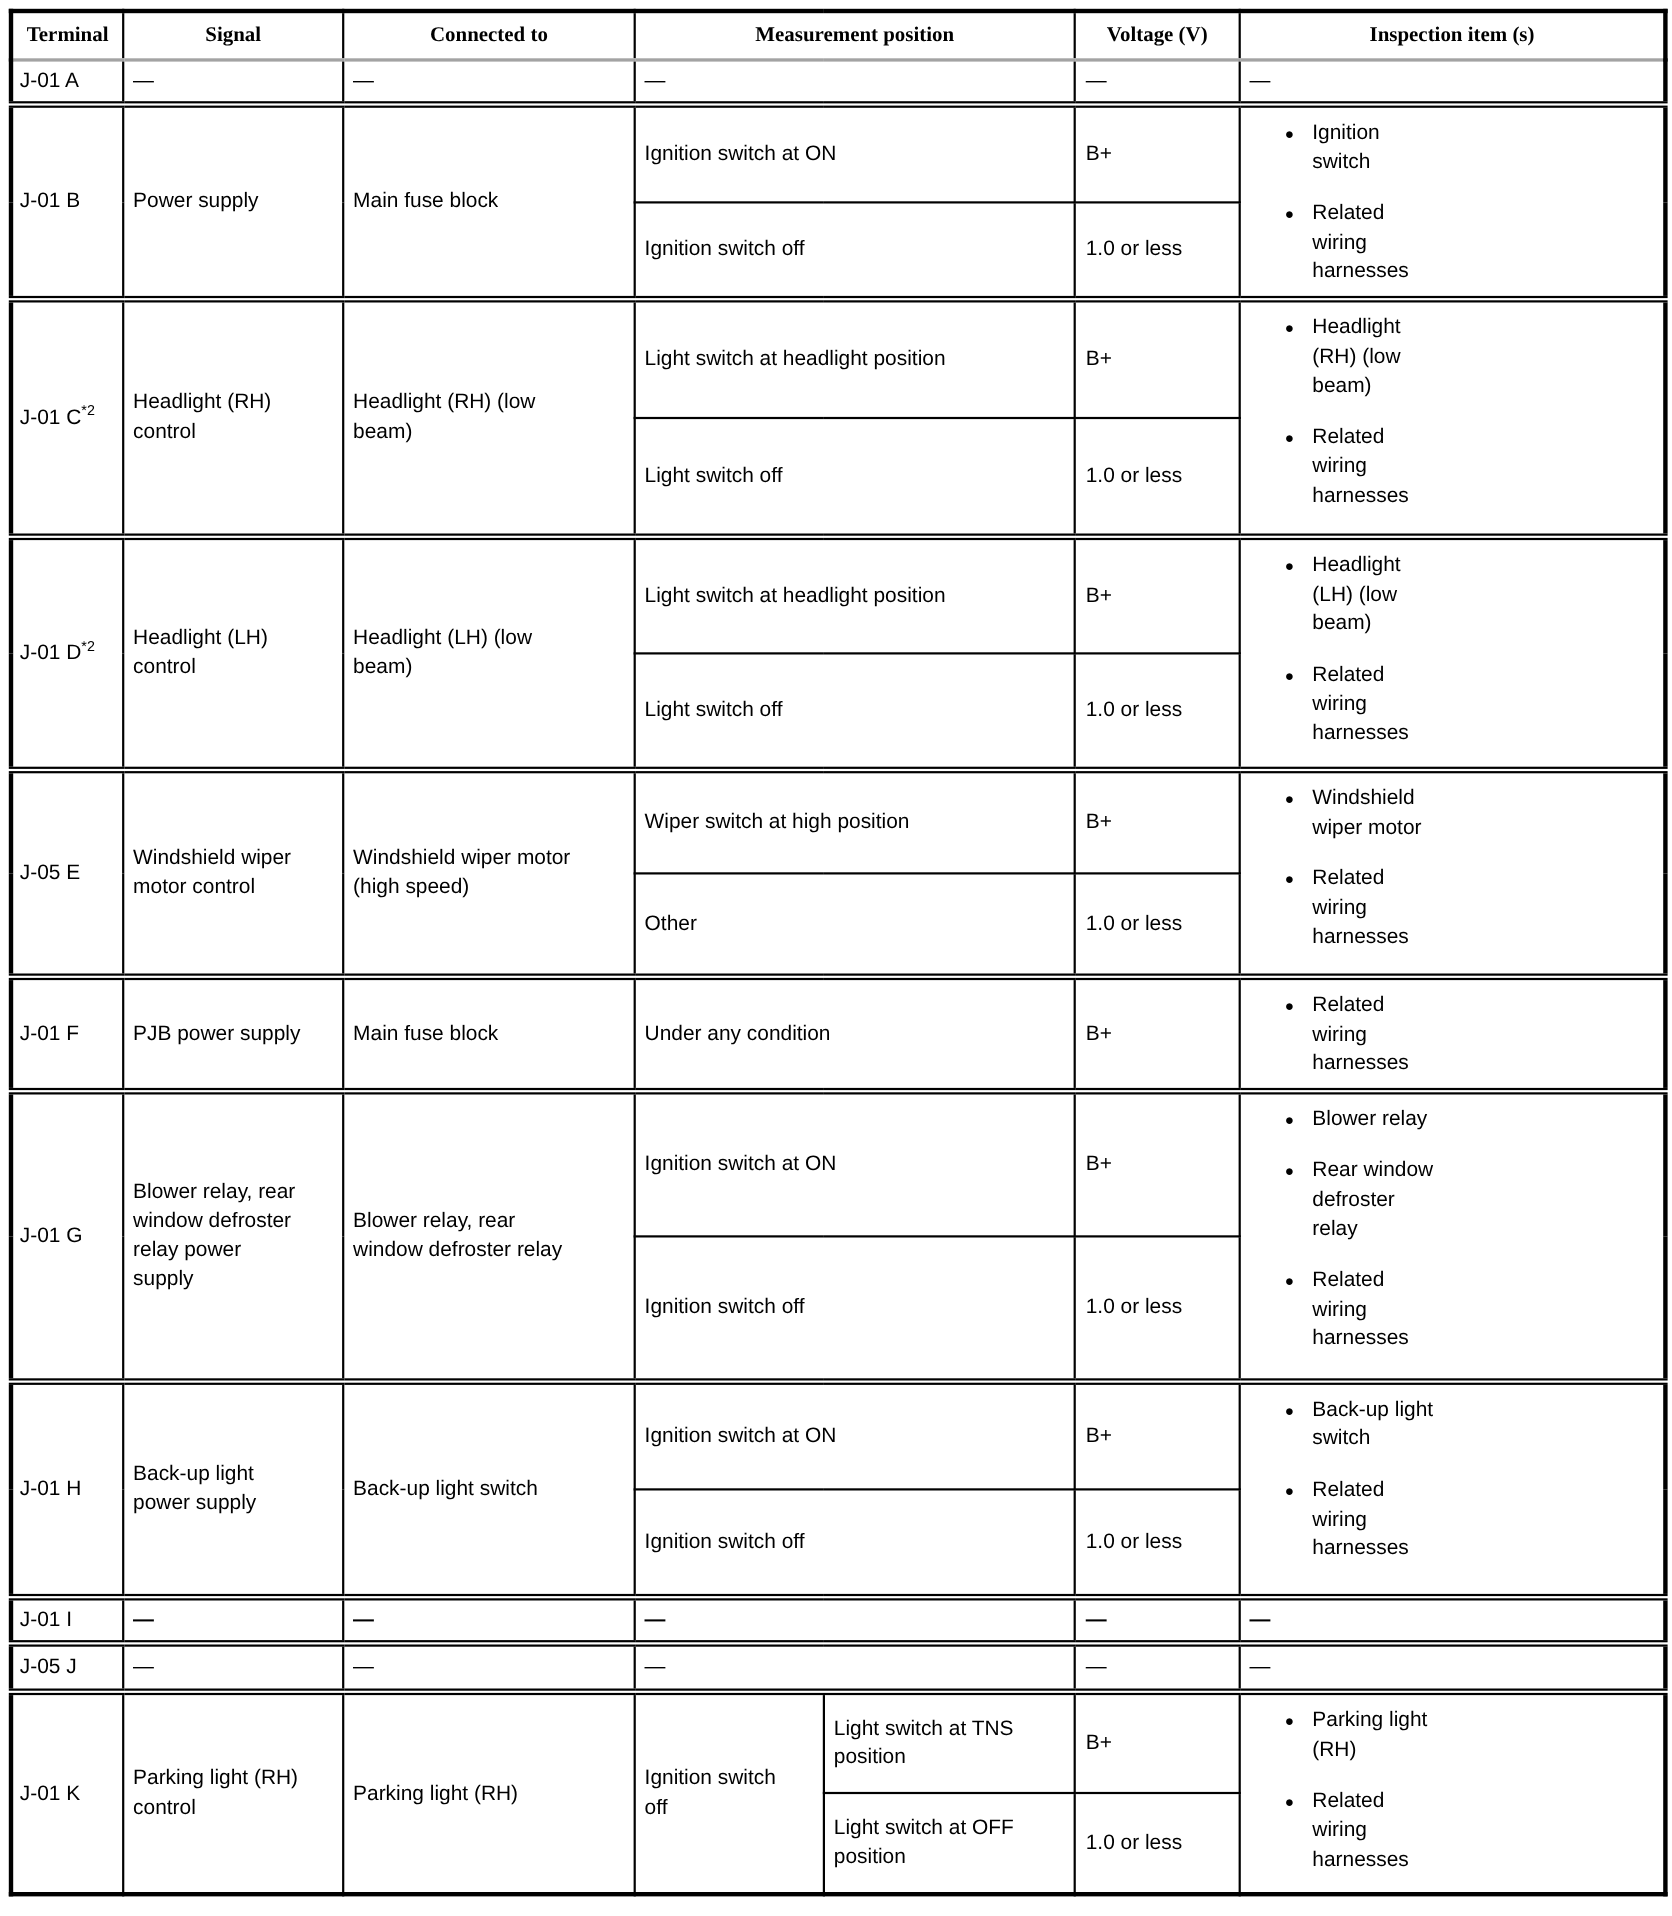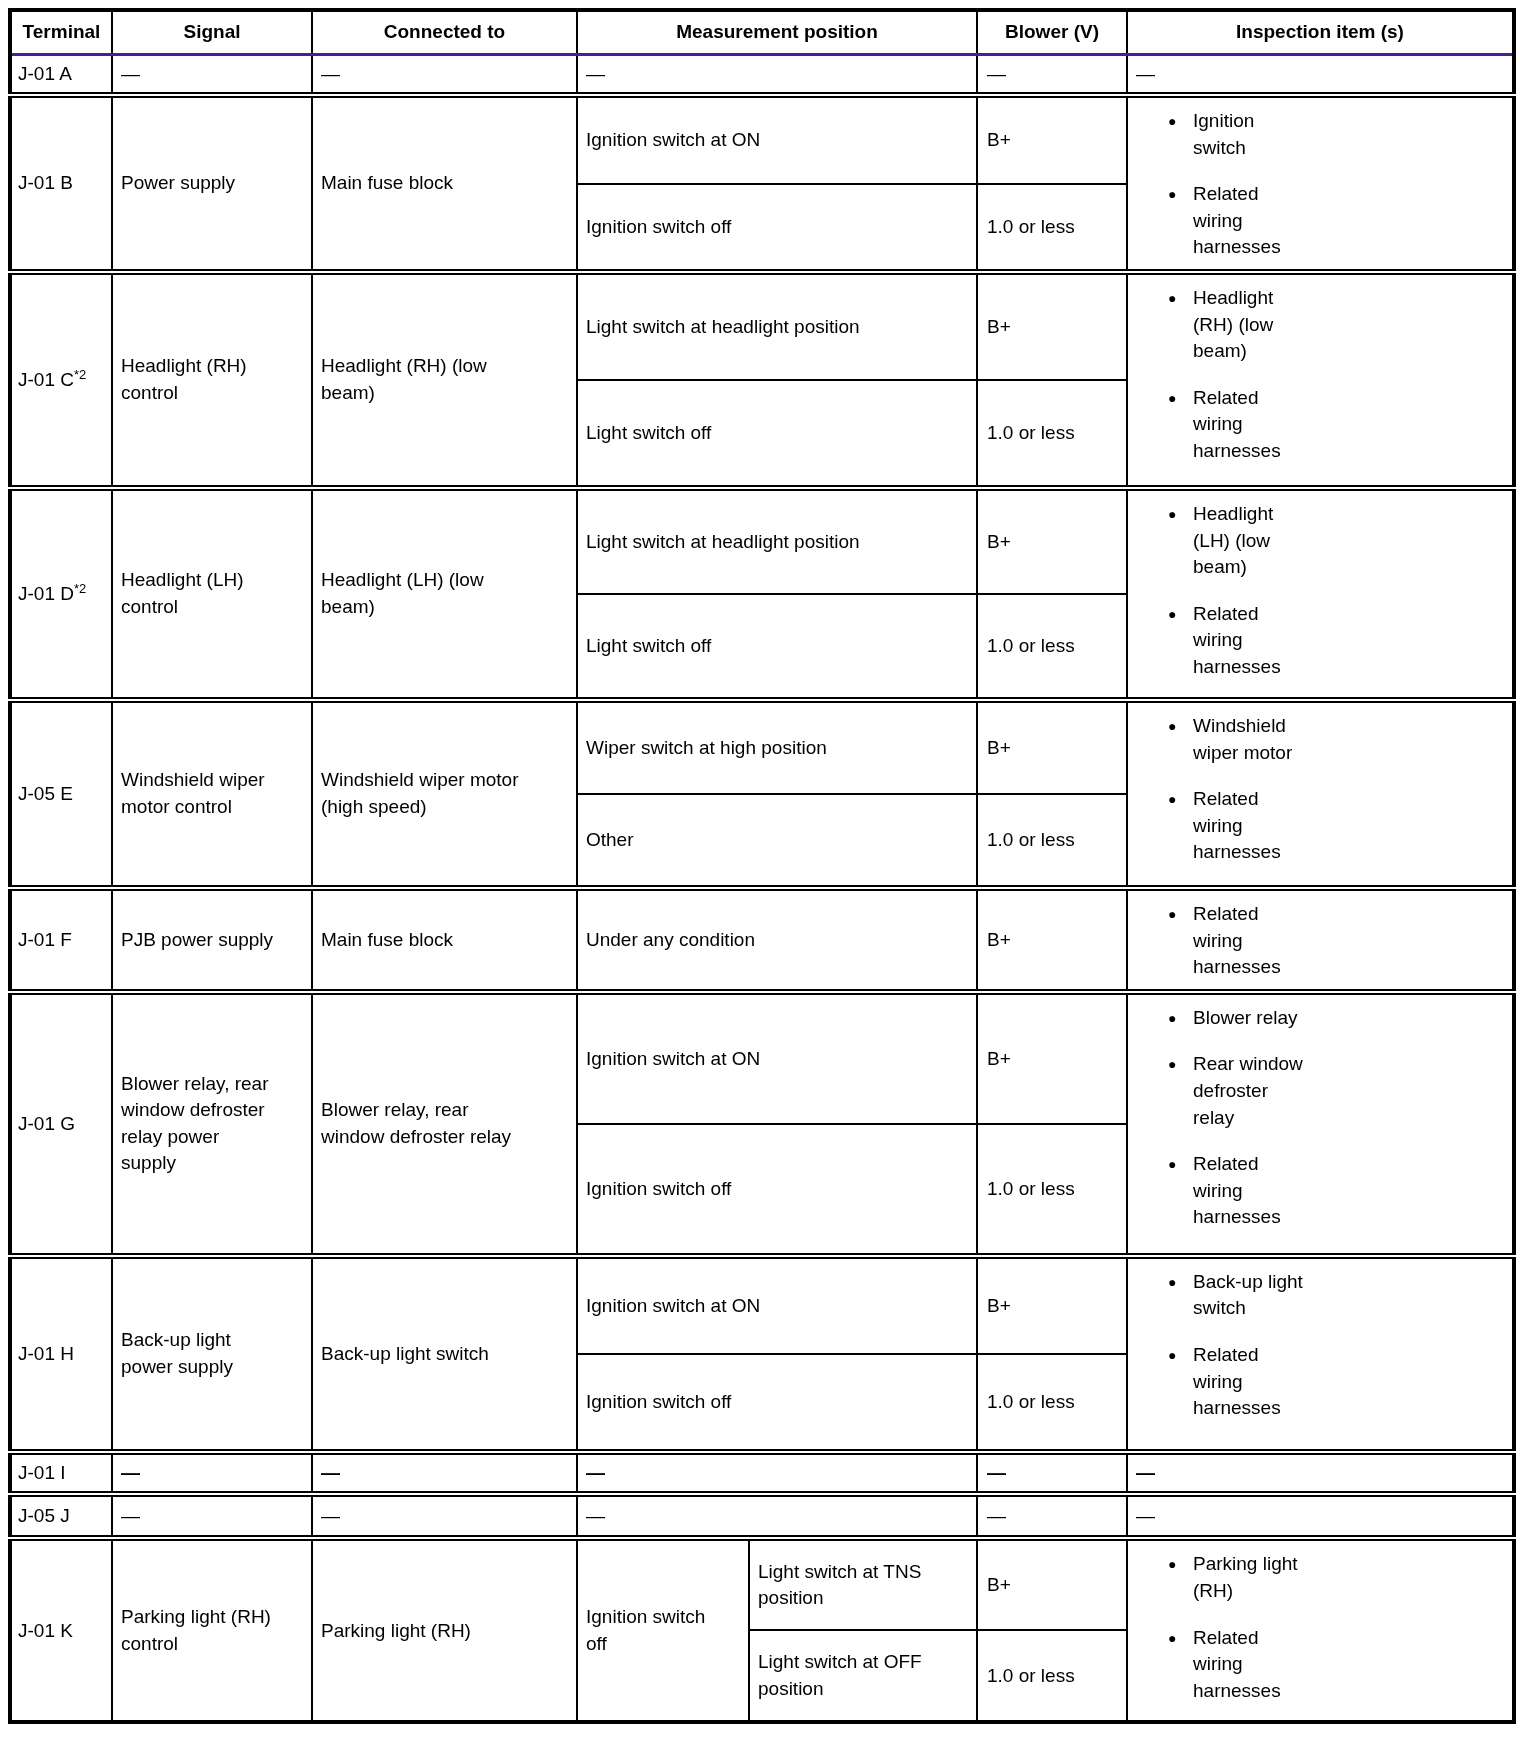--- a/index.html
+++ b/index.html
@@ -23,22 +23,23 @@
     line-height: 1.4;
     padding: 5px 8px;
     vertical-align: middle;
     text-align: left;
     overflow: hidden;
     word-wrap: break-word;
   }
   thead th {
     font-weight: bold;
     text-align: center;
-    border-bottom: 3px solid #4c1d95;
+    border-bottom: 3px solid #a3a3a3;
     padding: 4px 4px;
+    font-family: Liberation Serif, serif;
   }
   tr.group-start > td { border-top: 6px double #000; }
 
   td.t   { padding-left: 6px; white-space: nowrap; }
   td.sig { padding-right: 35px; }
   td.con { padding-right: 45px; }
   td.k-main { padding-right: 28px; }
   td.v { padding-left: 9px; }
 
   td.insp {
@@ -75,21 +76,21 @@
     <col style="width:228px">
     <col style="width:150px">
     <col style="width:387px">
   </colgroup>
   <thead>
     <tr style="height:44px">
       <th>Terminal</th>
       <th>Signal</th>
       <th>Connected to</th>
       <th colspan="2">Measurement position</th>
-      <th>Blower (V)</th>
+      <th>Voltage (V)</th>
       <th>Inspection item (s)</th>
     </tr>
   </thead>
   <tbody>
 
     <tr style="height:28px">
       <td class="t">J-01 A</td>
       <td class="sig">—</td>
       <td class="con">—</td>
       <td colspan="2">—</td>

